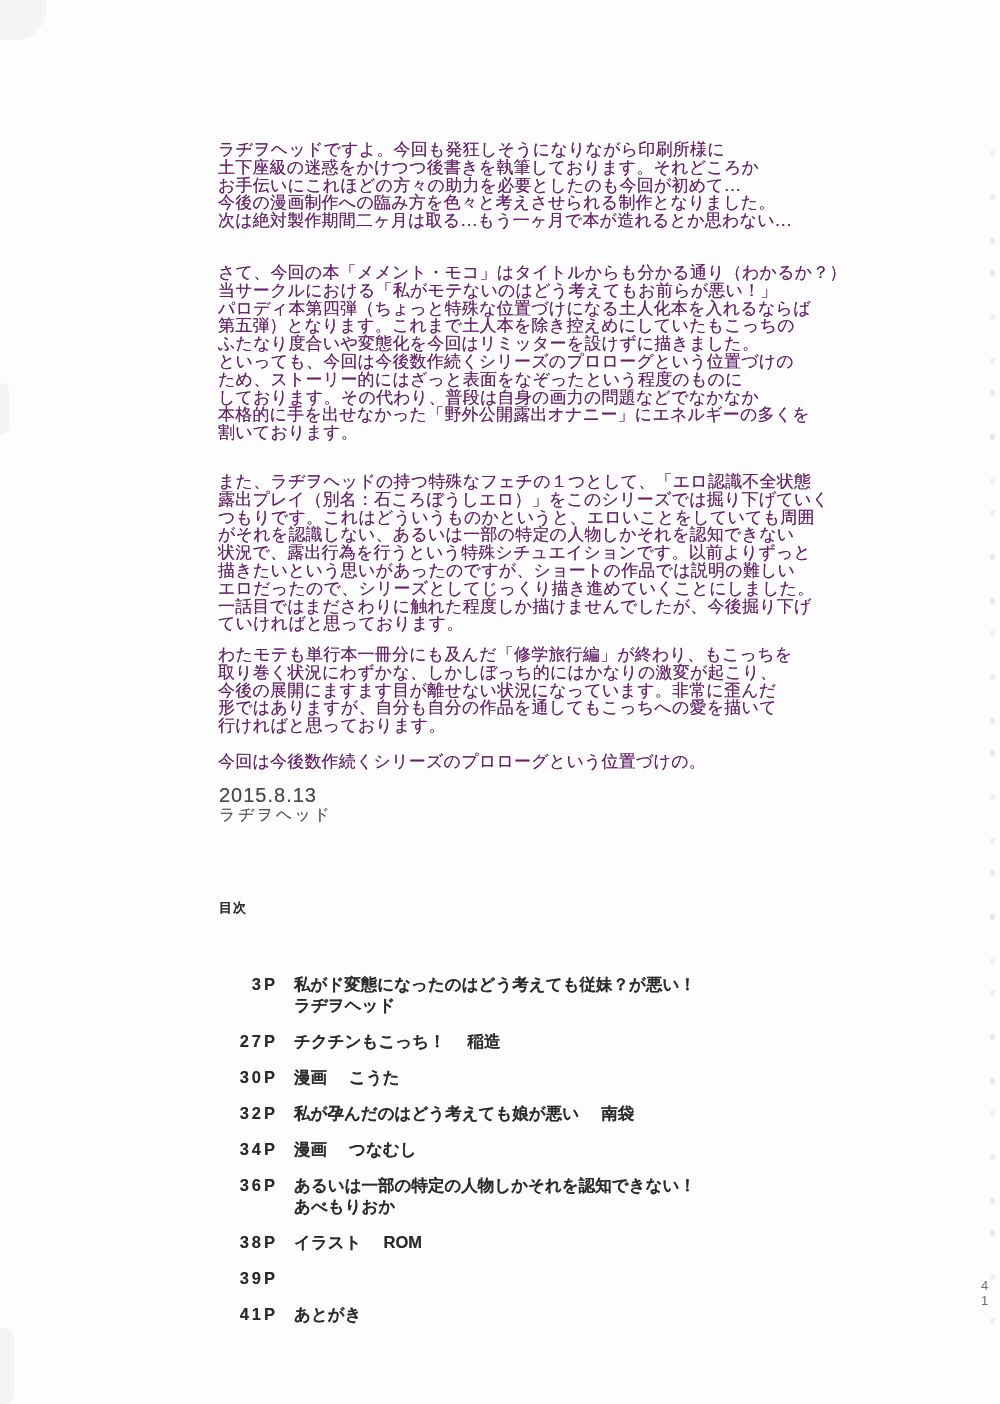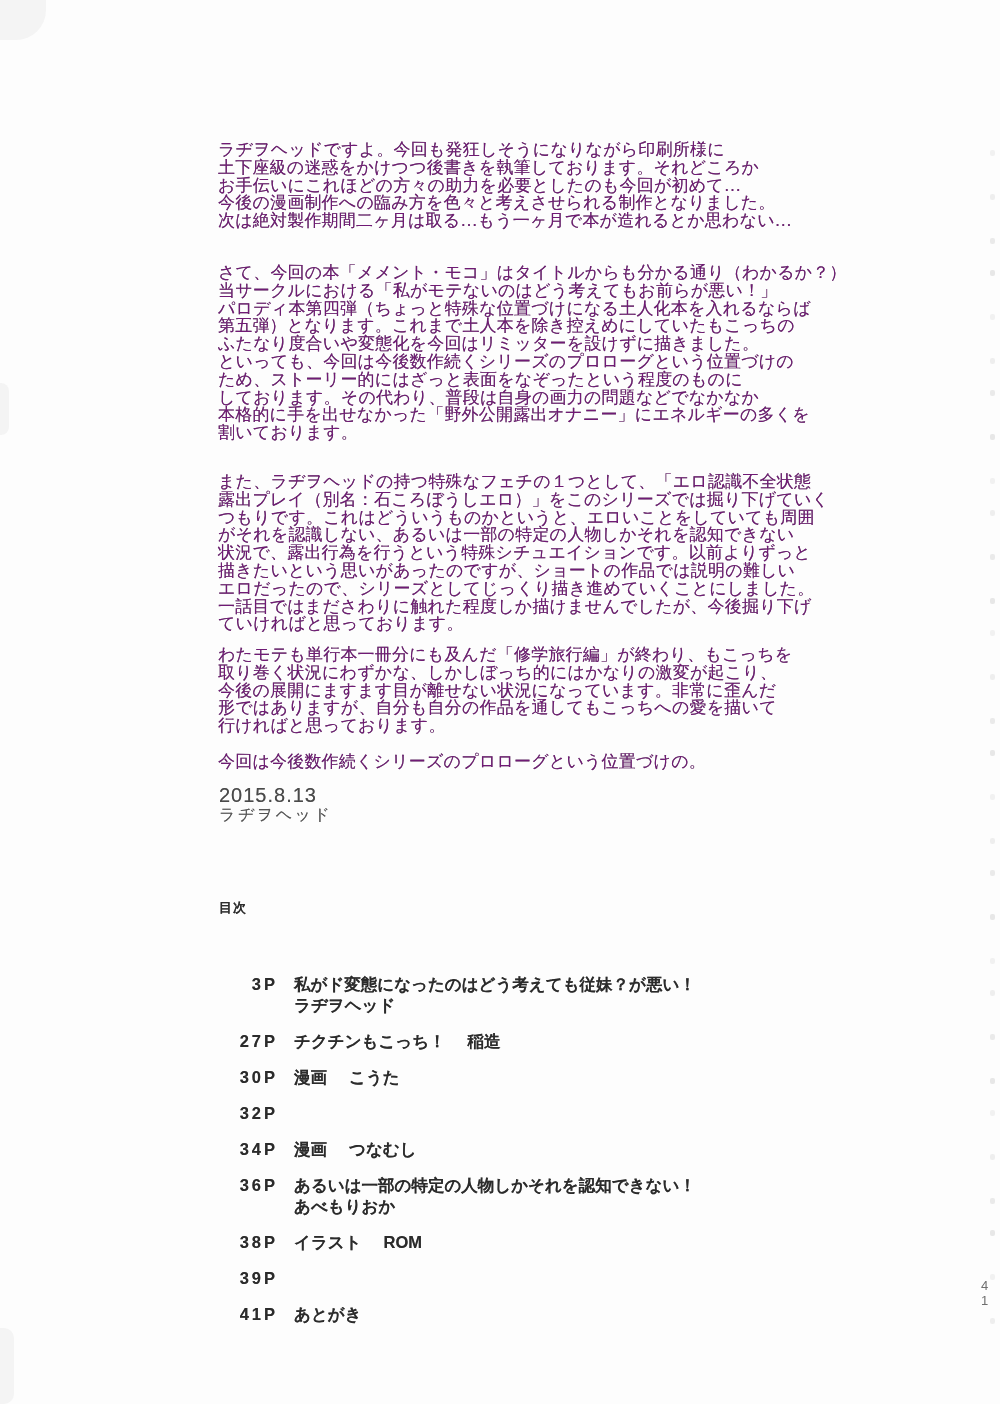--- a/index.html
+++ b/index.html
@@ -136,20 +136,21 @@
       <div class="toc-row">
         <span class="toc-page">27P</span>
         <span class="toc-body"><span class="toc-title">チクチンもこっち！</span><span class="toc-author-inline">稲造</span></span>
       </div>
       <div class="toc-row">
         <span class="toc-page">30P</span>
         <span class="toc-body"><span class="toc-title">漫画</span><span class="toc-author-inline">こうた</span></span>
       </div>
       <div class="toc-row">
         <span class="toc-page">32P</span>
+        <span class="toc-body"><span class="toc-title">私が孕んだのはどう考えても娘が悪い</span><span class="toc-author-inline">南袋</span></span>
       </div>
       <div class="toc-row">
         <span class="toc-page">34P</span>
         <span class="toc-body"><span class="toc-title">漫画</span><span class="toc-author-inline">つなむし</span></span>
       </div>
       <div class="toc-row">
         <span class="toc-page">36P</span>
         <span class="toc-body"><span class="toc-title">あるいは一部の特定の人物しかそれを認知できない！</span><span class="toc-author-block">あべもりおか</span></span>
       </div>
       <div class="toc-row">

